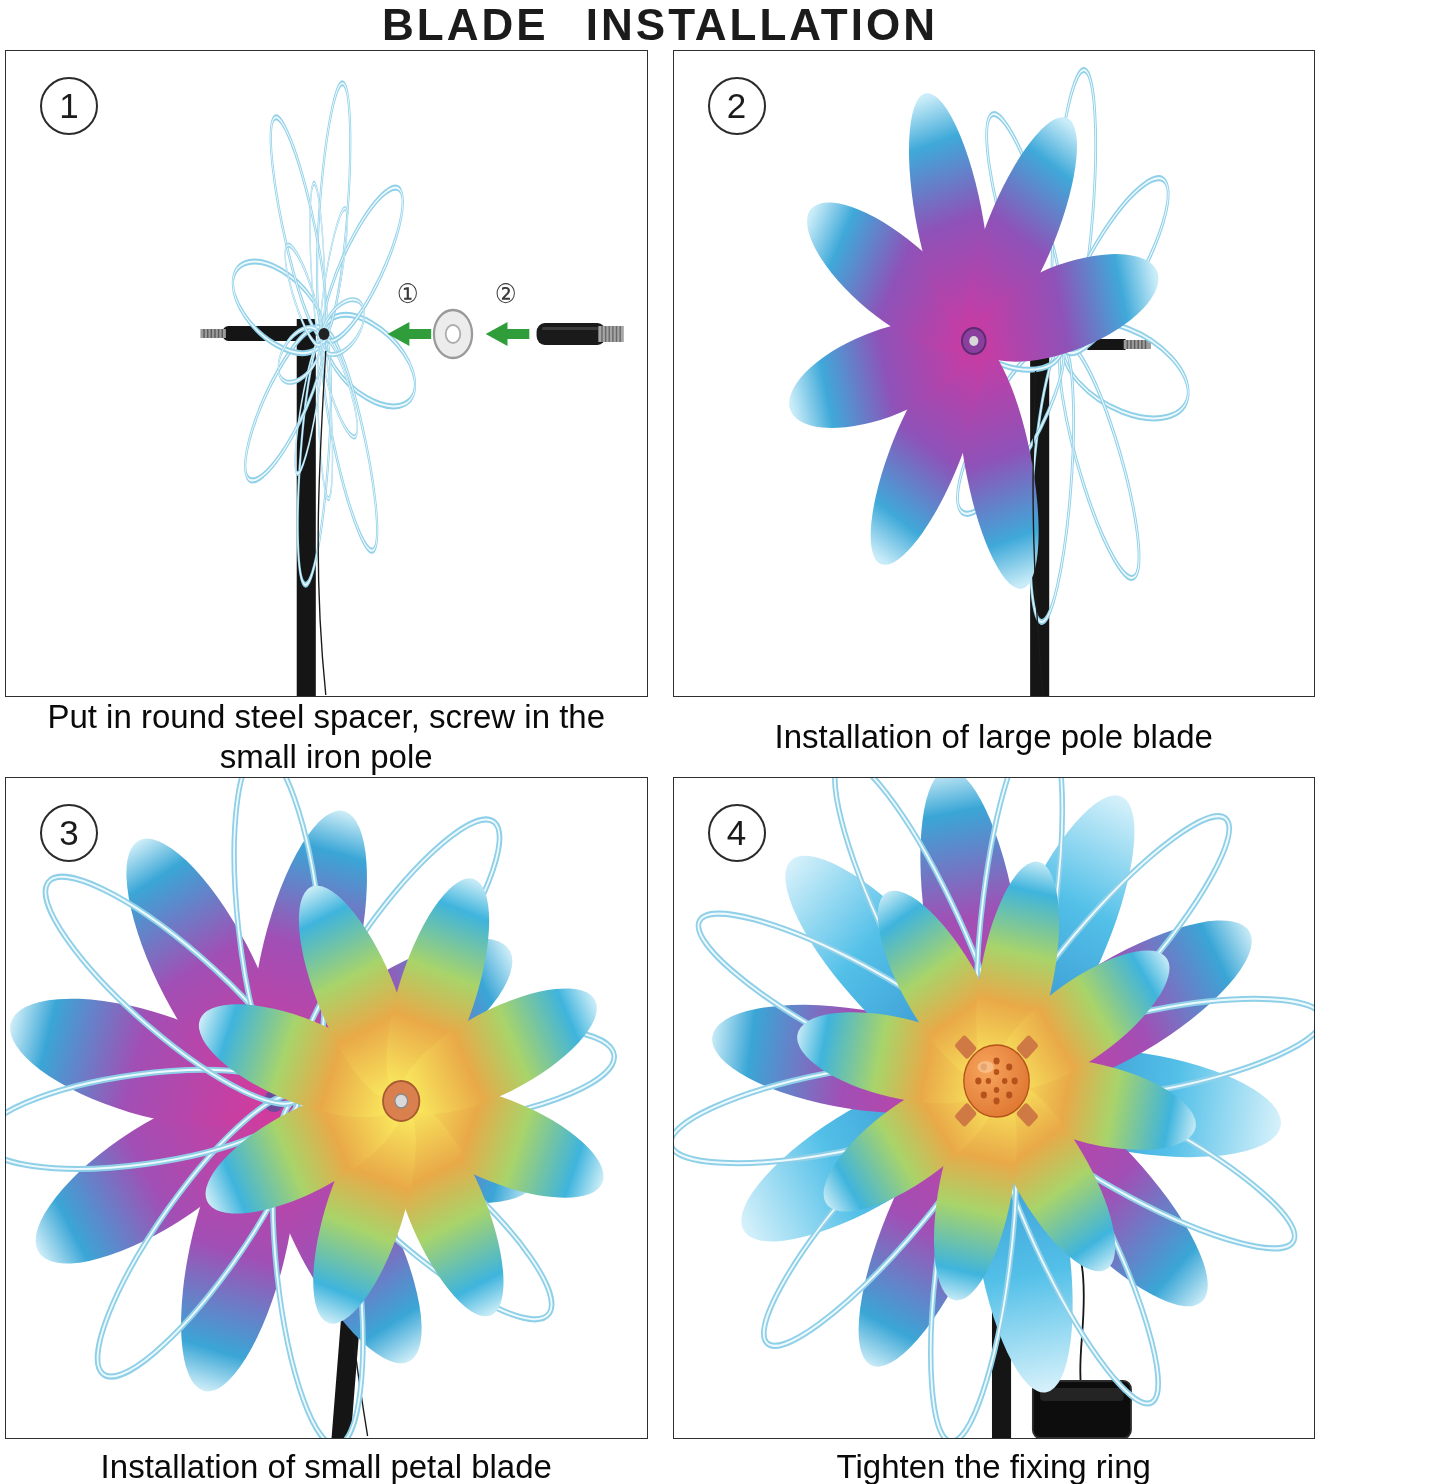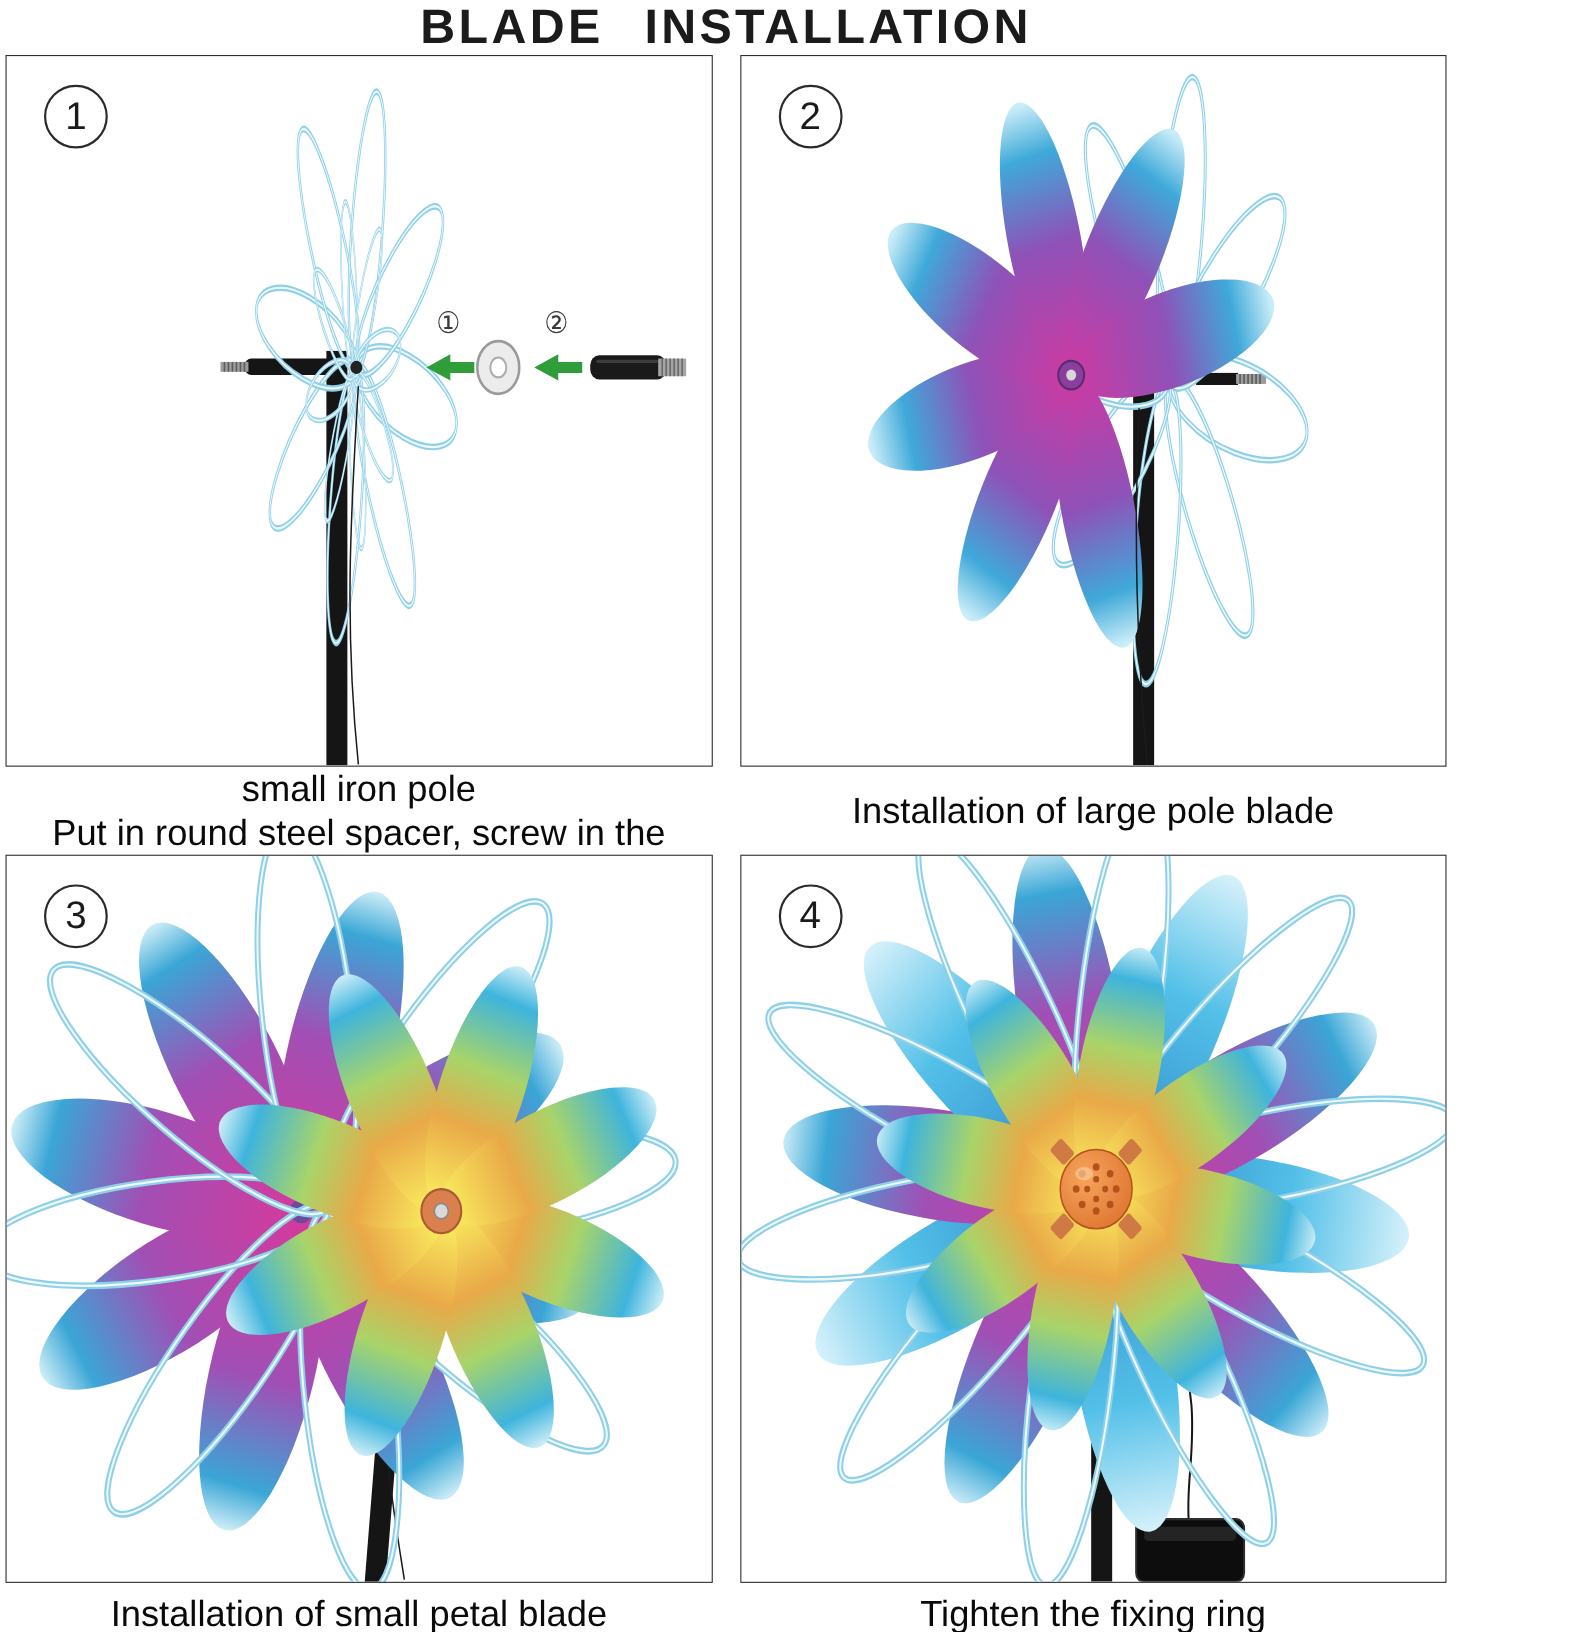--- a/index.html
+++ b/index.html
@@ -154,22 +154,22 @@
           <circle cx="330" cy="290" r="5" fill="#d8d8d8"></circle>
         </g>
         <path d="M398 320 C 392 440, 396 540, 406 644" fill="none" stroke="#1b1b1b" stroke-width="1.5"></path>
       </svg>
     </div>
   </div>
 
   <div class="grid-row">
     <div class="caption r1">
       <div class="inner">
+        <div>Put in round steel spacer, screw in the</div>
         <div>small iron pole</div>
-        <div>Put in round steel spacer, screw in the</div>
       </div>
     </div>
     <div class="caption r1">
       <div class="inner">Installation of large pole blade</div>
     </div>
   </div>
 
   <div class="grid-row">
 
     <div class="panel r2">

